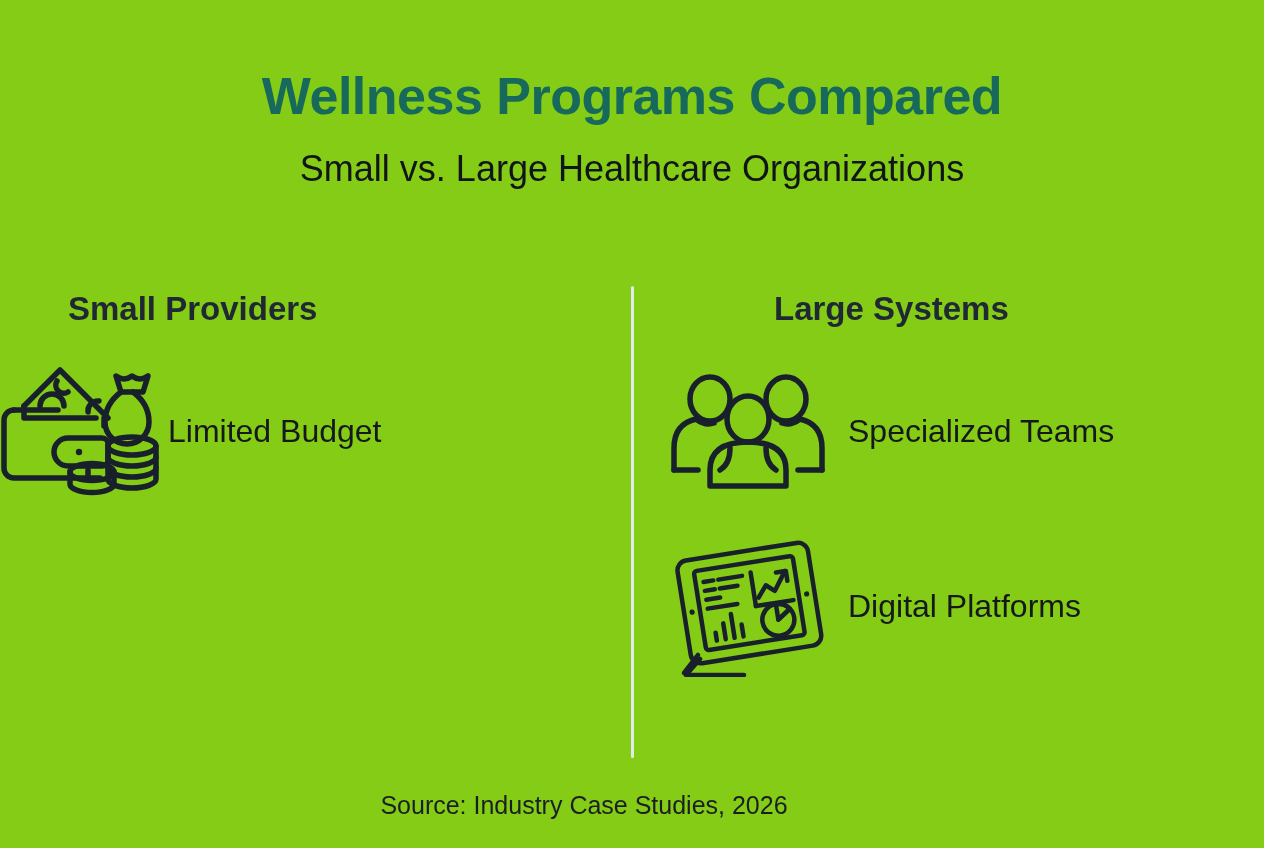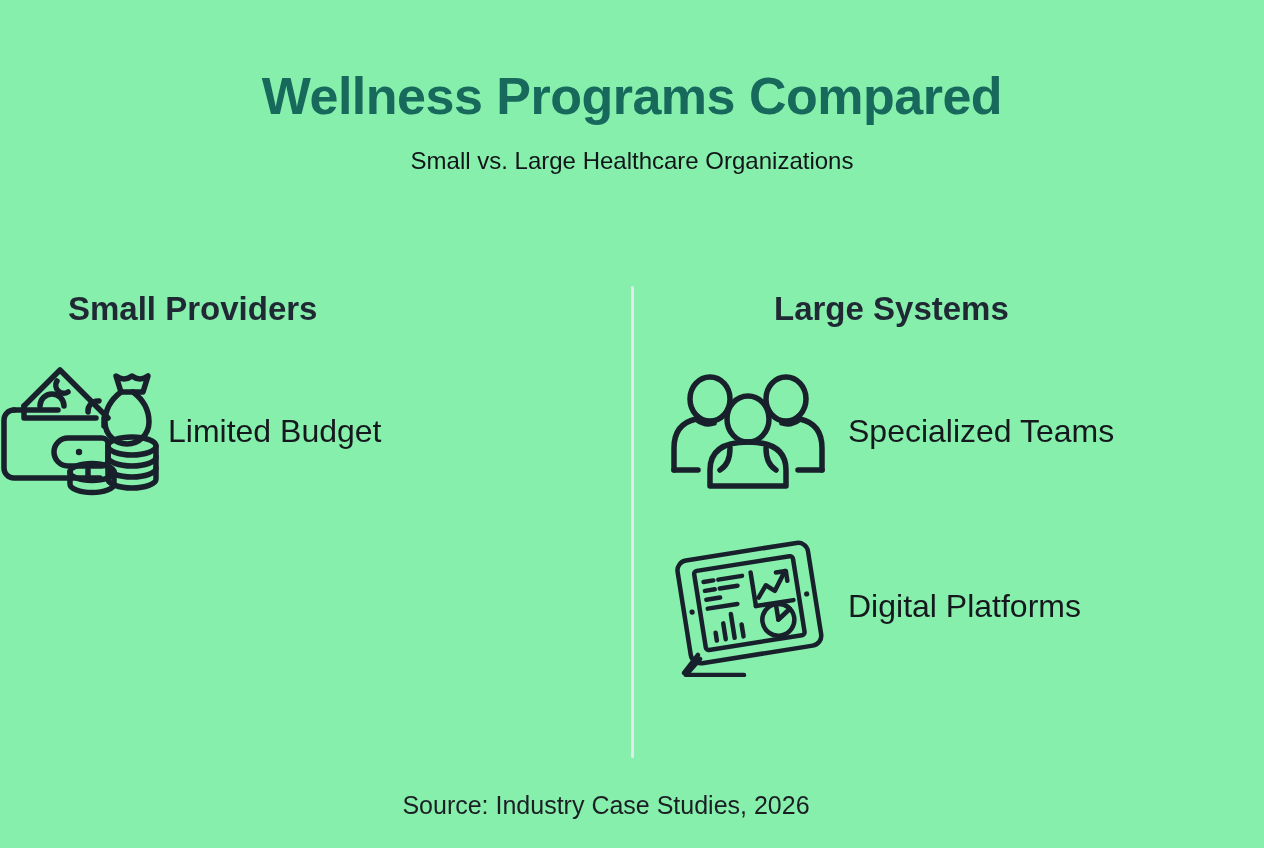--- a/index.html
+++ b/index.html
@@ -11,42 +11,42 @@
     height: 848px;
     background: #ffffff;
     font-family: "Liberation Sans", sans-serif;
     overflow: hidden;
   }
 
   .poster {
     position: relative;
     width: 1264px;
     height: 848px;
-    background: #86efac;
+    background: #84cc16;
     text-decoration: underline;
   }
 
   
   .header {
     position: absolute;
     top: 68px;
     left: 0;
     width: 1264px;
     text-align: center;
   }
   .title {
     font-size: 52px;
     font-weight: bold;
     color: #176a5b;
     letter-spacing: -0.5px;
     line-height: 1.1;
     margin: 0;
   }
   .subtitle {
-    font-size: 24px;
+    font-size: 36px;
     font-weight: normal;
     color: #111418;
     line-height: 1.2;
     margin: 22px 0 0 0;
   }
 
   
   .columns {
     position: absolute;
     top: 288px;
@@ -115,21 +115,20 @@
 
   
   .source {
     position: absolute;
     bottom: 28px;
     left: 0;
     width: 1168px;
     text-align: center;
     font-size: 25px;
     color: #1b1f24;
-    margin-left: 22px;
   }
 </style>
 </head>
 <body>
 
 <div class="poster">
 
   <div class="header">
     <h1 class="title">Wellness Programs Compared</h1>
     <h2 class="subtitle">Small vs. Large Healthcare Organizations</h2>

